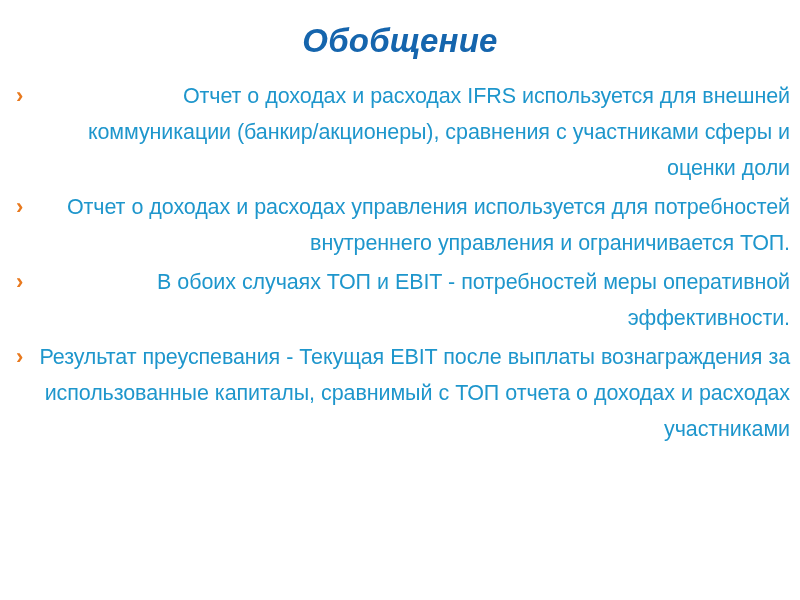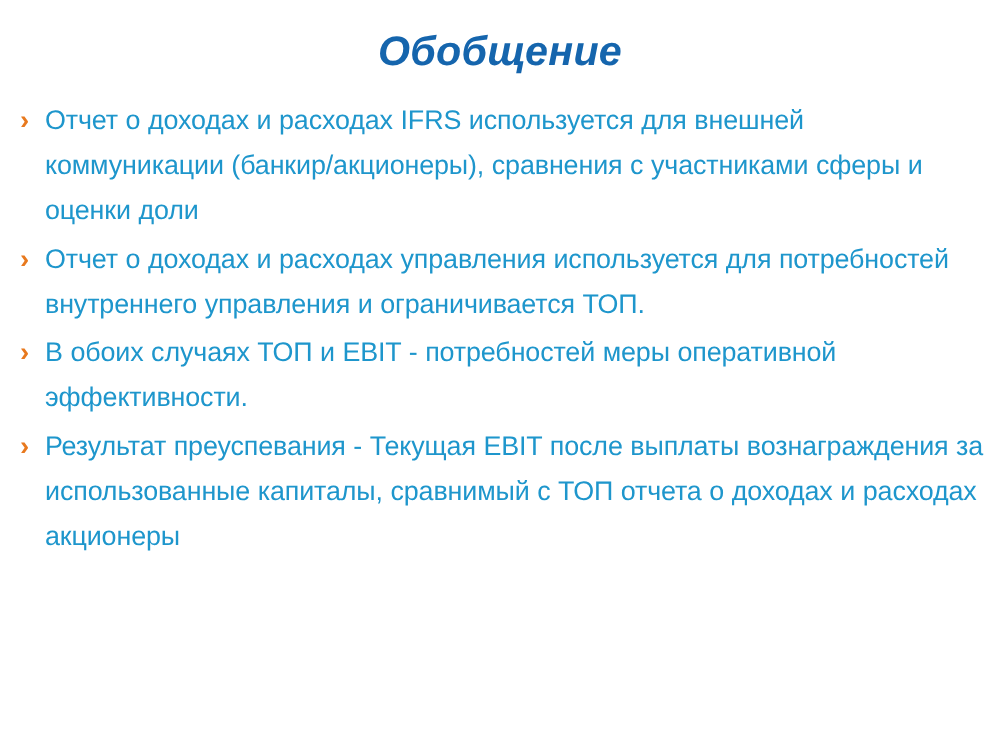--- a/index.html
+++ b/index.html
@@ -57,20 +57,21 @@
     top: 0;
     width: 18px;
     font-size: 22px;
     line-height: 36px;
     font-weight: bold;
     color: #e8791e;
     text-align: left;
   }
   .bullet-text {
     display: block;
+    text-align: right;
   }
 
   
   #footer-bar {
     position: absolute;
     left: 0;
     top: 545px;
     width: 800px;
     height: 55px;
     background: #0c9ad0;
@@ -154,21 +155,21 @@
       <span class="bullet-text">Отчет о доходах и расходах управления используется для потребностей внутреннего управления и ограничивается ТОП.</span>
     </div>
 
     <div class="bullet-item">
       <span class="bullet-marker">›</span>
       <span class="bullet-text">В обоих случаях ТОП и EBIT - потребностей меры оперативной эффективности.</span>
     </div>
 
     <div class="bullet-item">
       <span class="bullet-marker">›</span>
-      <span class="bullet-text">Результат преуспевания - Текущая EBIT после выплаты вознаграждения за использованные капиталы, сравнимый с ТОП отчета о доходах и расходах акционеры</span>
+      <span class="bullet-text">Результат преуспевания - Текущая EBIT после выплаты вознаграждения за использованные капиталы, сравнимый с ТОП отчета о доходах и расходах участниками</span>
     </div>
 
   </div>
 
   <div id="footer-bar"></div>
 
   <div id="footer-notch">
     <svg width="46" height="22" viewBox="0 0 46 22" xmlns="http://www.w3.org/2000/svg">
       <polygon points="0,0 46,0 24,22 18,9" fill="#ffffff"></polygon>
     </svg>

